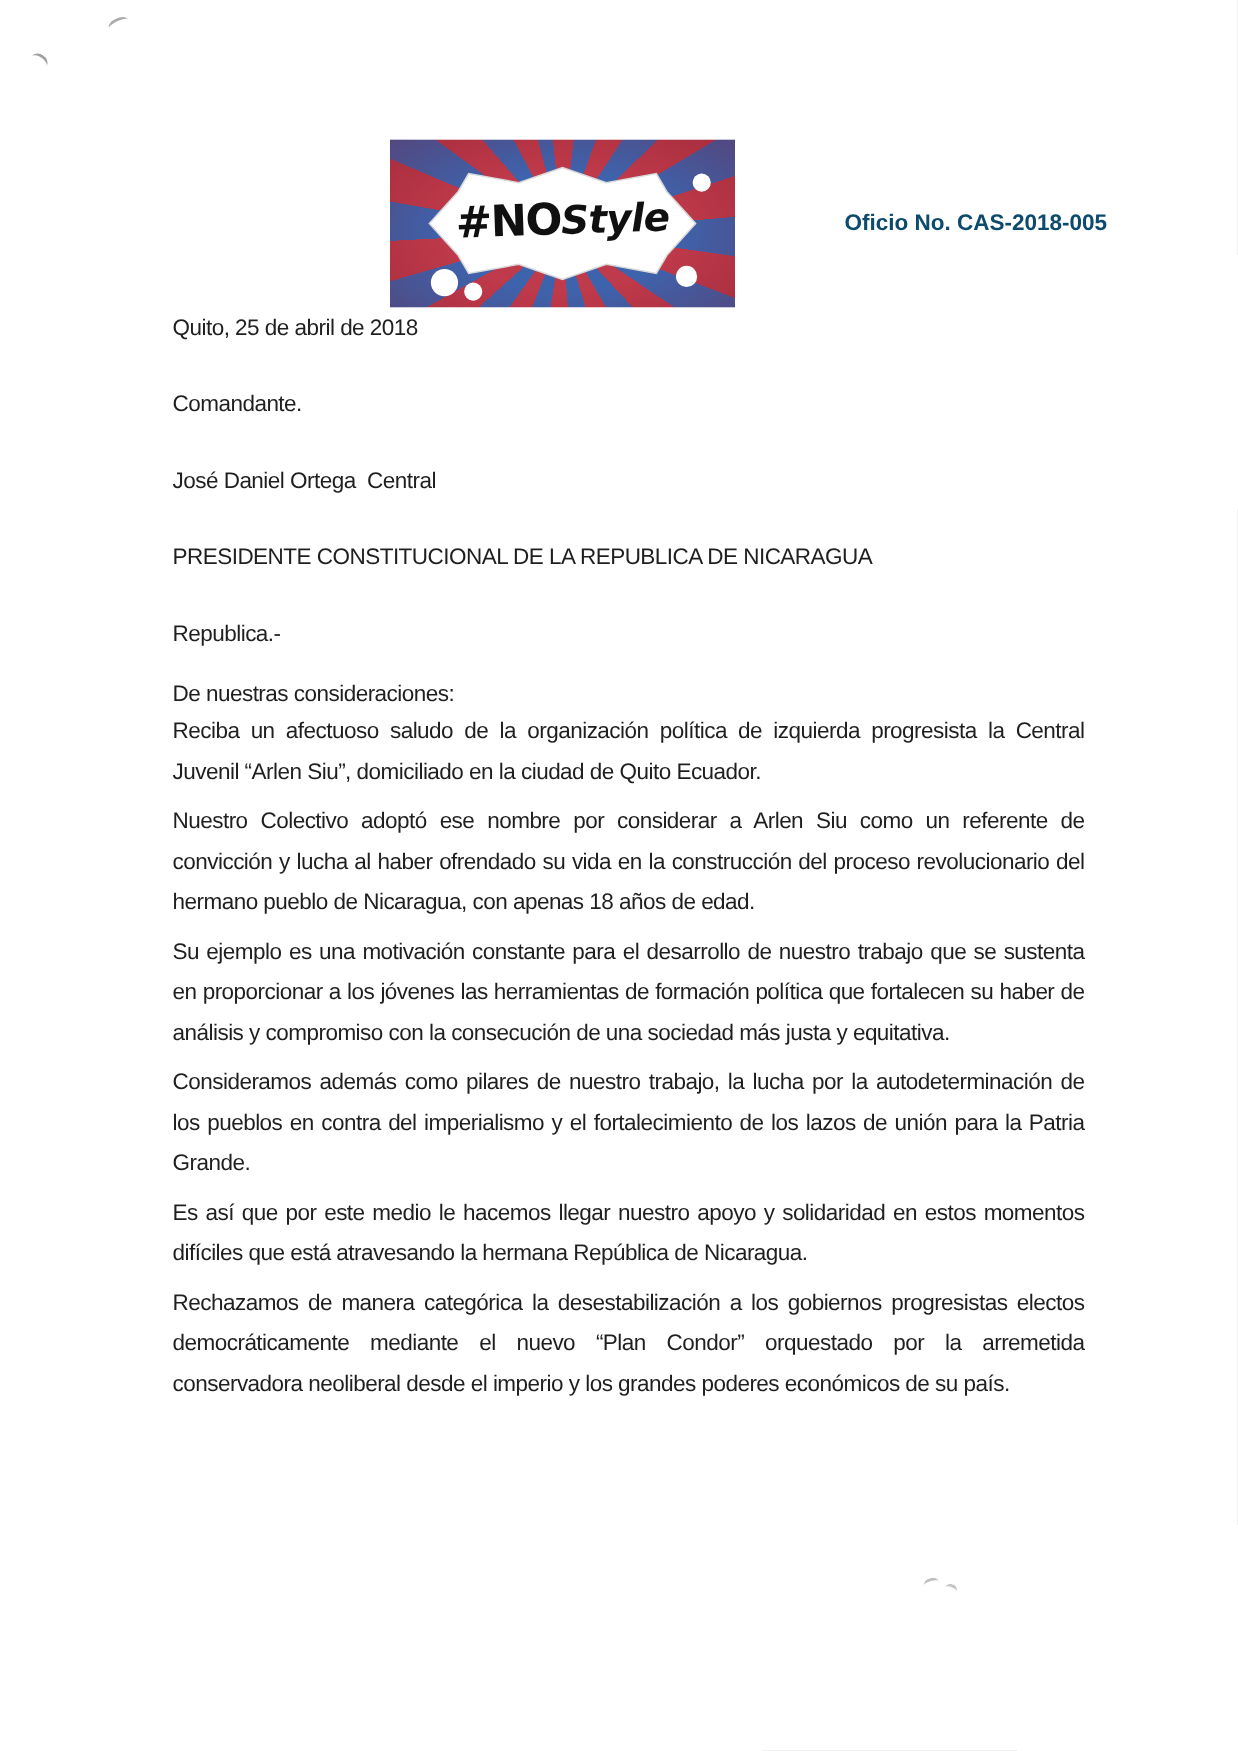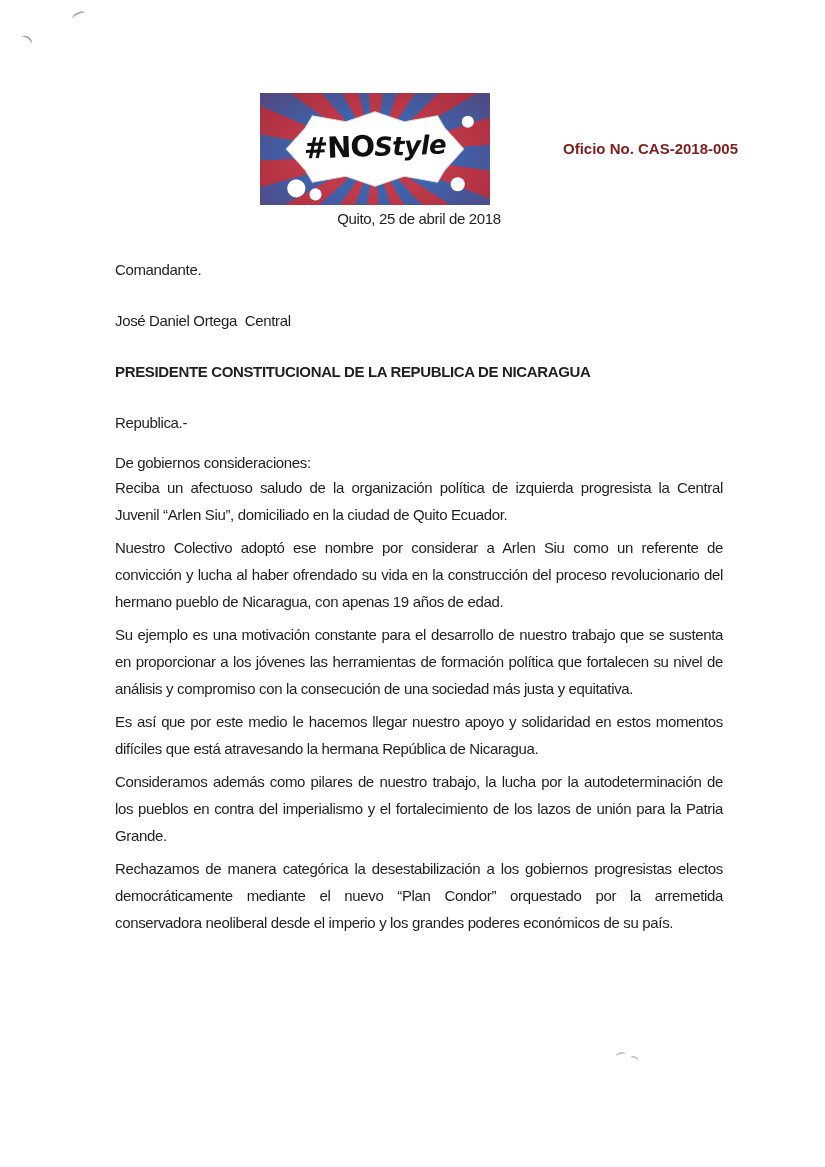--- a/index.html
+++ b/index.html
@@ -77,46 +77,45 @@
   }
 
   
   .oficio {
     position: absolute;
     left: 563px;
     top: 140px;
     font-size: 15px;
     font-weight: 700;
     white-space: nowrap;
-    color: #7f1d1d;
+    color: #0c4a6e;
   }
 
   
   .content {
     position: absolute;
     left: 115px;
     top: 207px;
     width: 608px;
     font-size: 15px;
     letter-spacing: -0.35px;
   }
   .content p { margin: 0; }
 
   .date-line {
     line-height: 23px;
     margin-bottom: 13px;
-    text-align: center;
   }
   .recipient p {
     line-height: 23px;
     white-space: pre-wrap;
     margin-top: 28px;
   }
   .recipient { margin-bottom: 17px; }
-  .recipient .bold { font-weight: 700; }
+  .recipient .bold { font-weight: 400; }
 
   .salutation {
     line-height: 23px;
     margin-bottom: 16px;
   }
 
   .body-par {
     line-height: 27px;
     text-align: justify;
     margin-bottom: 6px !important;
@@ -152,24 +151,24 @@
 
     <p class="date-line">Quito, 25 de abril de 2018</p>
 
     <div class="recipient">
       <p>Comandante.</p>
       <p>José Daniel Ortega  Central</p>
       <p class="bold">PRESIDENTE CONSTITUCIONAL DE LA REPUBLICA DE NICARAGUA</p>
       <p>Republica.-</p>
     </div>
 
-    <p class="salutation">De gobiernos consideraciones:</p>
+    <p class="salutation">De nuestras consideraciones:</p>
 
     <p class="body-par">Reciba un afectuoso saludo de la organización política de izquierda progresista la Central Juvenil “Arlen Siu”, domiciliado en la ciudad de Quito Ecuador.</p>
-    <p class="body-par">Nuestro Colectivo adoptó ese nombre por considerar a Arlen Siu como un referente de convicción y lucha al haber ofrendado su vida en la construcción del proceso revolucionario del hermano pueblo de Nicaragua, con apenas 19 años de edad.</p>
-    <p class="body-par">Su ejemplo es una motivación constante para el desarrollo de nuestro trabajo que se sustenta en proporcionar a los jóvenes las herramientas de formación política que fortalecen su nivel de análisis y compromiso con la consecución de una sociedad más justa y equitativa.</p>
+    <p class="body-par">Nuestro Colectivo adoptó ese nombre por considerar a Arlen Siu como un referente de convicción y lucha al haber ofrendado su vida en la construcción del proceso revolucionario del hermano pueblo de Nicaragua, con apenas 18 años de edad.</p>
+    <p class="body-par">Su ejemplo es una motivación constante para el desarrollo de nuestro trabajo que se sustenta en proporcionar a los jóvenes las herramientas de formación política que fortalecen su haber de análisis y compromiso con la consecución de una sociedad más justa y equitativa.</p>
+    <p class="body-par">Consideramos además como pilares de nuestro trabajo, la lucha por la autodeterminación de los pueblos en contra del imperialismo y el fortalecimiento de los lazos de unión para la Patria Grande.</p>
     <p class="body-par">Es así que por este medio le hacemos llegar nuestro apoyo y solidaridad en estos momentos difíciles que está atravesando la hermana República de Nicaragua.</p>
-    <p class="body-par">Consideramos además como pilares de nuestro trabajo, la lucha por la autodeterminación de los pueblos en contra del imperialismo y el fortalecimiento de los lazos de unión para la Patria Grande.</p>
     <p class="body-par">Rechazamos de manera categórica la desestabilización a los gobiernos progresistas electos democráticamente mediante el nuevo “Plan Condor” orquestado por la arremetida conservadora neoliberal desde el imperio y los grandes poderes económicos de su país.</p>
 
   </div>
 
 </div>
 
 </body></html>

